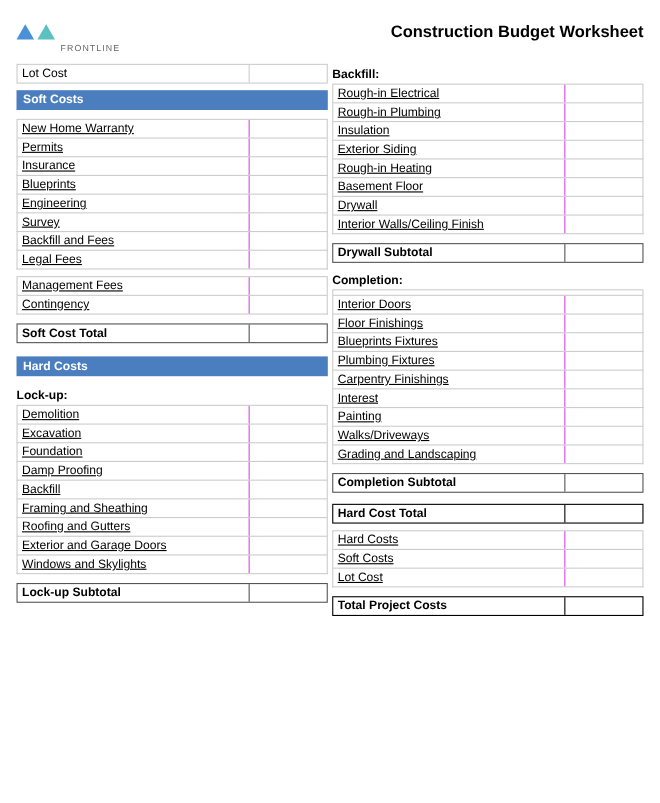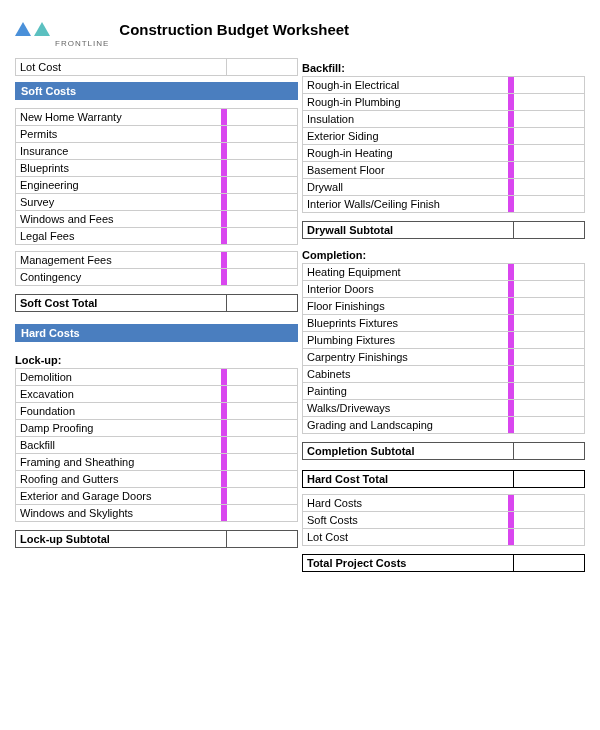--- a/index.html
+++ b/index.html
@@ -38,21 +38,21 @@
       border-bottom-color: #5bc0c0;
     }
     .logo-text-small {
       font-size: 8px;
       color: #666;
       letter-spacing: 1px;
       margin-top: 29px;
     }
     .title {
       flex: 1;
-      text-align: left;
+      text-align: right;
       font-size: 15px;
       font-weight: bold;
     }
     .content {
       display: flex;
       gap: 4px;
     }
     .col {
       flex: 1;
     }
@@ -61,21 +61,22 @@
       border-bottom: 1px solid #ccc;
       border-left: 1px solid #ccc;
       border-right: 1px solid #ccc;
     }
     .row-item:first-child {
       border-top: 1px solid #ccc;
     }
     .row-item .label {
       flex: 1;
       padding: 2px 4px;
-      border-right: 6px solid #d946ef;
+      border-right: 1px solid #d946ef;
+      text-decoration: underline;
     }
     .row-item .value {
       width: 70px;
       padding: 2px 4px;
     }
     .section-header {
       background: #4a7ebf;
       color: #fff;
       font-weight: bold;
       padding: 3px 6px;
@@ -199,21 +200,21 @@
       </div>
         <div class="row-item">
         <div class="label">Engineering</div>
         <div class="value"></div>
       </div>
         <div class="row-item">
         <div class="label">Survey</div>
         <div class="value"></div>
       </div>
         <div class="row-item">
-        <div class="label">Windows and Fees</div>
+        <div class="label">Backfill and Fees</div>
         <div class="value"></div>
       </div>
         <div class="row-item">
         <div class="label">Legal Fees</div>
         <div class="value"></div>
       </div>
       </div>
 
     <div class="spacer"></div>
 
@@ -336,21 +337,20 @@
       <div class="label">Drywall Subtotal</div>
       <div class="value"></div>
     </div>
 
     <div class="spacer"></div>
 
     <div class="subsection-label">Completion:</div>
 
     <div id="completion-items">
         <div class="row-item">
-        <div class="label">Heating Equipment</div>
         <div class="value"></div>
       </div>
         <div class="row-item">
         <div class="label">Interior Doors</div>
         <div class="value"></div>
       </div>
         <div class="row-item">
         <div class="label">Floor Finishings</div>
         <div class="value"></div>
       </div>
@@ -360,21 +360,21 @@
       </div>
         <div class="row-item">
         <div class="label">Plumbing Fixtures</div>
         <div class="value"></div>
       </div>
         <div class="row-item">
         <div class="label">Carpentry Finishings</div>
         <div class="value"></div>
       </div>
         <div class="row-item">
-        <div class="label">Cabinets</div>
+        <div class="label">Interest</div>
         <div class="value"></div>
       </div>
         <div class="row-item">
         <div class="label">Painting</div>
         <div class="value"></div>
       </div>
         <div class="row-item">
         <div class="label">Walks/Driveways</div>
         <div class="value"></div>
       </div>

